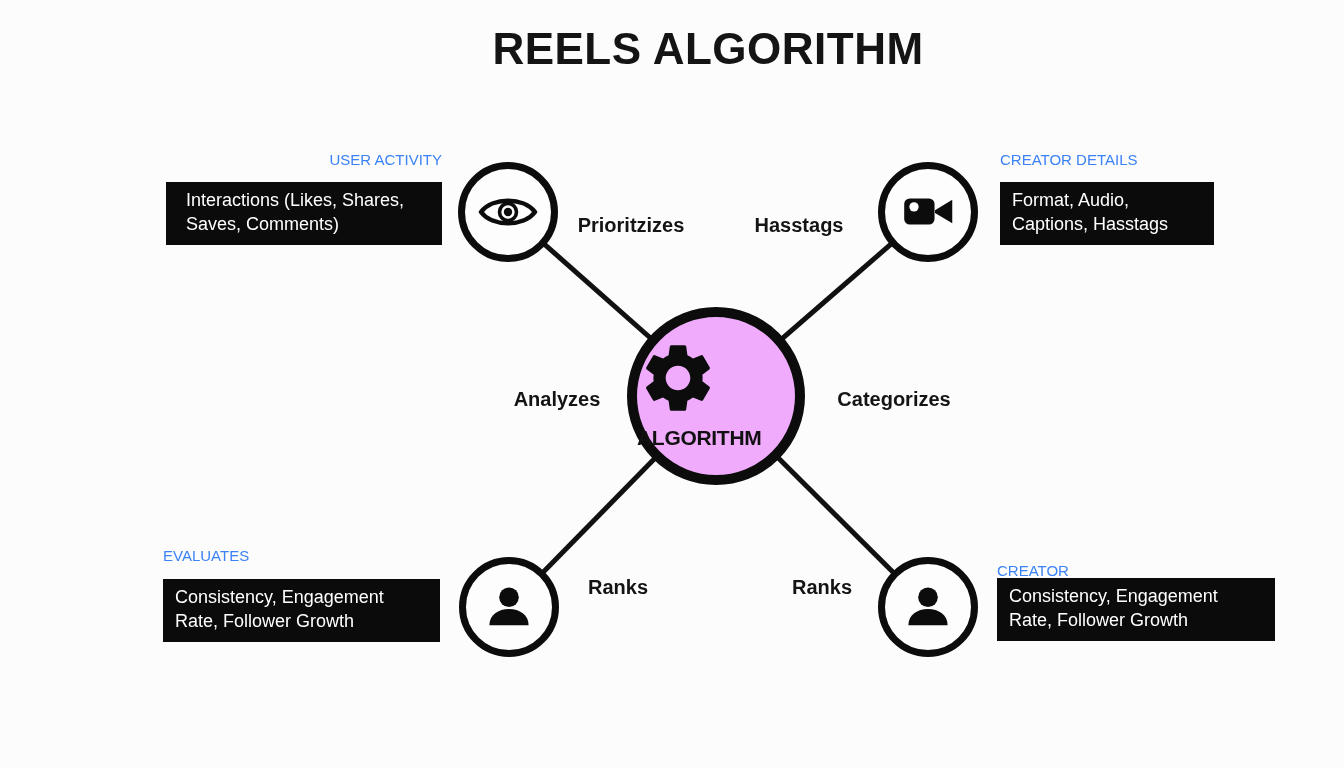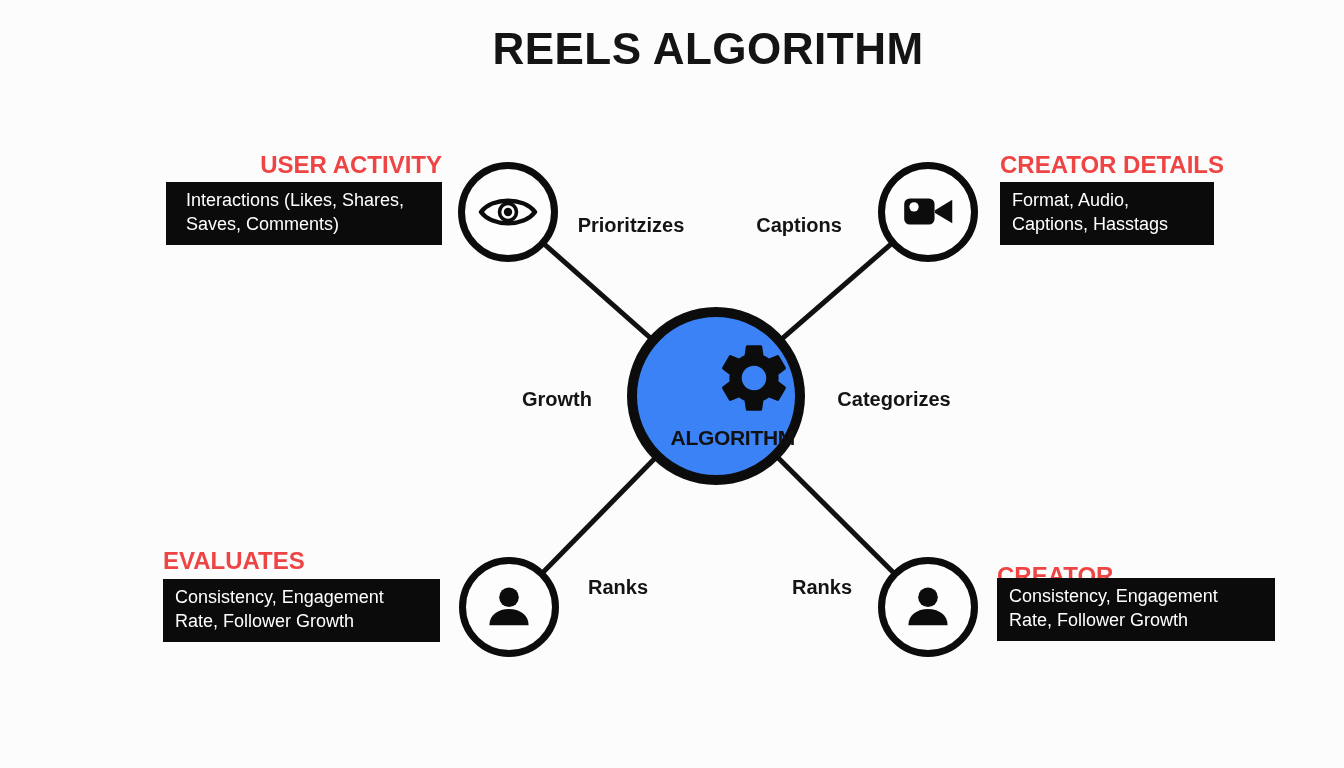--- a/index.html
+++ b/index.html
@@ -28,24 +28,24 @@
   }
   svg.connectors line { stroke: #111; stroke-width: 5; }
 
   
   .hub {
     position: absolute;
     left: 591px; top: 307px;
     width: 178px; height: 178px;
     border: 10px solid #0c0c0c;
     border-radius: 50%;
-    background: #3b82f6;
+    background: #f0abfc;
     display: flex;
     flex-direction: column;
-    align-items: flex-end;
+    align-items: flex-start;
     justify-content: center;
     gap: 3px;
     padding-bottom: 6px;
   }
   .hub .gear { width: 82px; height: 82px; }
   .hub-label {
     font-size: 21px;
     font-weight: 700;
     letter-spacing: -0.3px;
     color: #111;
@@ -64,23 +64,23 @@
   }
   .node-eye     { left: 422px; top: 162px; }
   .node-camera  { left: 842px; top: 162px; }
   .node-person-left  { left: 423px; top: 557px; }
   .node-person-right { left: 842px; top: 557px; }
   .node-circle svg { display: block; }
 
   
   .node-heading {
     position: absolute;
-    font-size: 24px;
-    font-weight: 700;
-    color: #ef4444;
+    font-size: 15px;
+    font-weight: 400;
+    color: #3b82f6;
     white-space: nowrap;
   }
   .heading-tl { left: 130px; top: 151px; width: 276px; text-align: right; }
   .heading-tr { left: 964px; top: 151px; text-align: left; }
   .heading-bl { left: 127px; top: 547px; width: 276px; text-align: left; }
   .heading-br { left: 961px; top: 562px; text-align: left; }
 
   .node-box {
     position: absolute;
     background: #0b0b0b;
@@ -176,19 +176,19 @@
   <div class="node-heading heading-tr">CREATOR DETAILS</div>
   <div class="node-heading heading-bl">EVALUATES</div>
   <div class="node-heading heading-br">CREATOR</div>
 
   <div class="node-box box-tl">Interactions (Likes, Shares, Saves, Comments)</div>
   <div class="node-box box-tr">Format, Audio, Captions, Hasstags</div>
   <div class="node-box box-bl">Consistency, Engagement Rate, Follower Growth</div>
   <div class="node-box box-br">Consistency, Engagement Rate, Follower Growth</div>
 
   <div class="edge-label lbl-prioritizes">Prioritzizes</div>
-  <div class="edge-label lbl-analyzes">Captions</div>
-  <div class="edge-label lbl-informs">Growth</div>
+  <div class="edge-label lbl-analyzes">Hasstags</div>
+  <div class="edge-label lbl-informs">Analyzes</div>
   <div class="edge-label lbl-categorizes">Categorizes</div>
   <div class="edge-label lbl-ranks-left">Ranks</div>
   <div class="edge-label lbl-ranks-right">Ranks</div>
 
 </div>
 
 </body></html>

